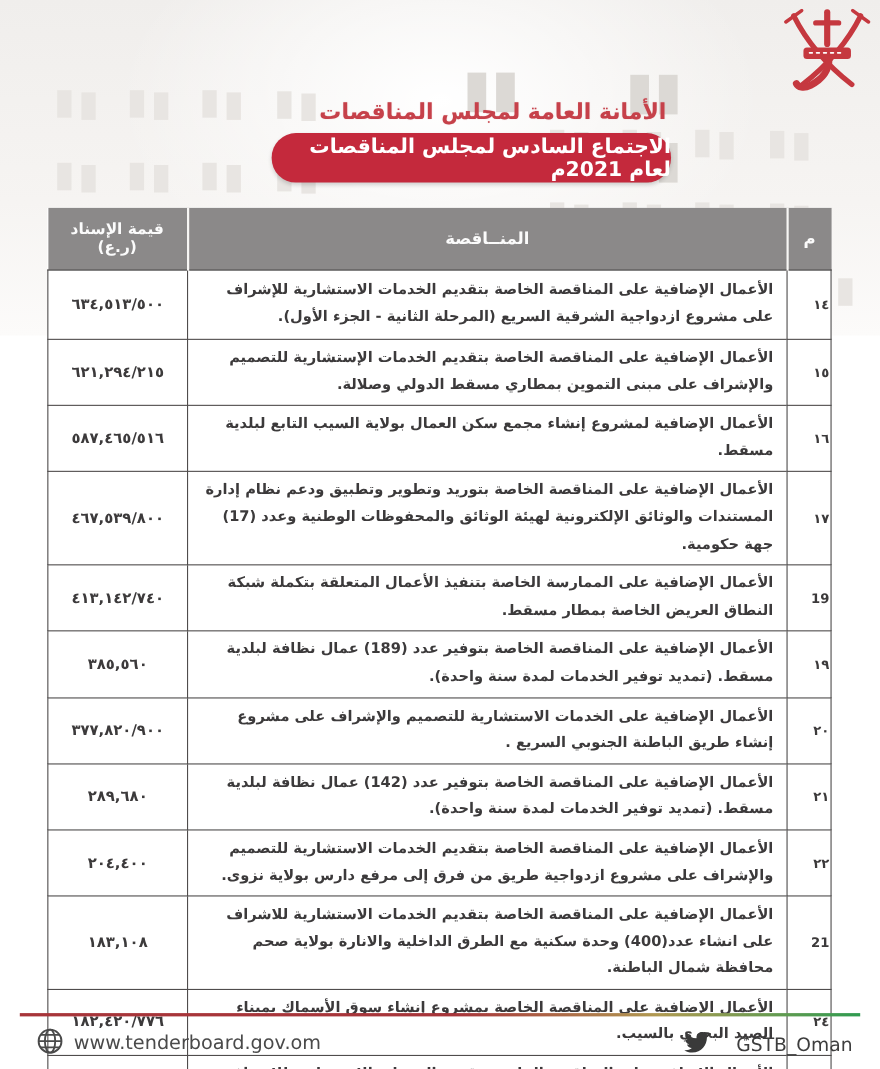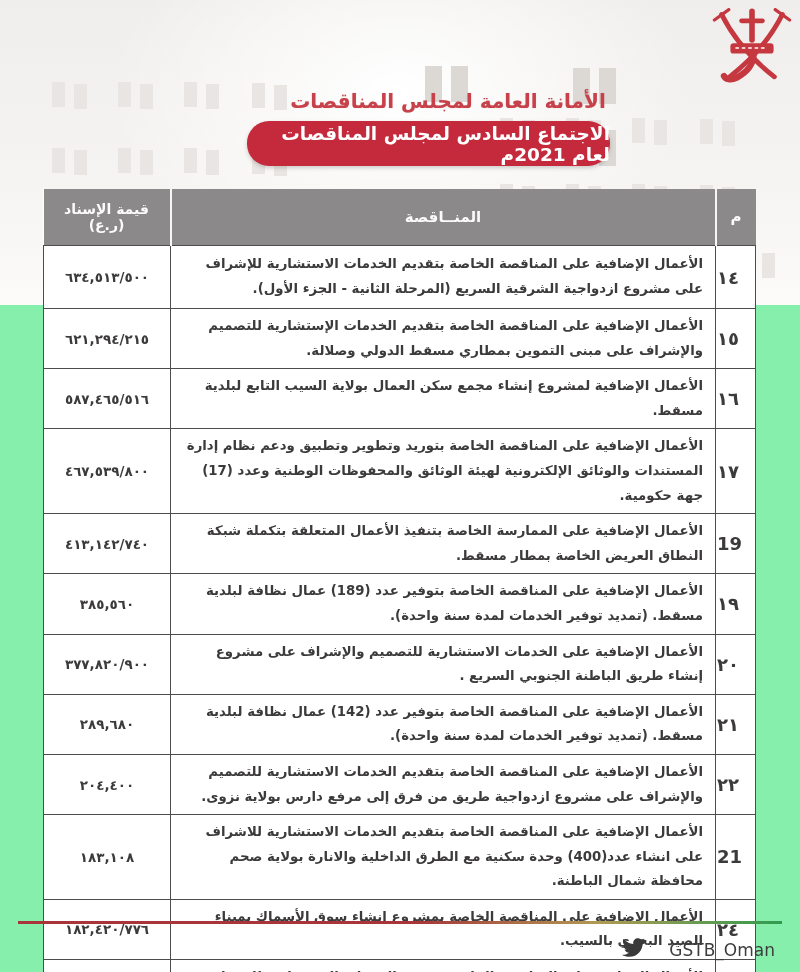--- a/index.html
+++ b/index.html
@@ -4,21 +4,21 @@
 <style>
   html,body{margin:0;padding:0;}
   body{
     font-family:"DejaVu Sans", sans-serif;
     background:#e9e8e6;
   }
   .page{
     position:relative;
     width:800px;height:972px;
     margin:0 auto;
-    background:#86efac;
+    background:#ffffff;
     overflow:hidden;
     direction:rtl;
   }
   
   .bg-band{
     position:absolute;top:0;left:0;right:0;height:305px;
     background:
       radial-gradient(ellipse 420px 260px at 50% 30%, #ffffff 0%, rgba(255,255,255,0) 70%),
       linear-gradient(180deg,#f0eeec 0%,#f6f4f2 60%,#fcfbfa 100%);
   }
@@ -59,21 +59,21 @@
   thead th + th{border-right:2px solid #f7f6f4;}
   thead th.h-num{font-size:15px;}
   thead th.h-tender{font-size:15px;}
   thead th.h-value{font-size:14px;}
   tbody td{
     border:1px solid #4f4c4c;
     vertical-align:middle;
     color:#3c3a3b;font-weight:bold;
     background:#ffffff;
   }
-  td.c-num{text-align:left;font-size:18px;}
+  td.c-num{text-align:right;font-size:12px;}
   td.c-tender{text-align:right;font-size:13.3px;line-height:1.85;padding:5px 12px;}
   td.c-value{text-align:center;font-size:13.5px;direction:ltr;}
   tbody tr:nth-child(1){height:63px;}
   tbody tr:nth-child(2){height:58px;}
   tbody tr:nth-child(3){height:33px;}
   tbody tr:nth-child(4){height:52px;}
   tbody tr:nth-child(5){height:53px;}
   tbody tr:nth-child(6){height:55px;}
   tbody tr:nth-child(7){height:56px;}
   tbody tr:nth-child(8){height:55px;}
@@ -206,20 +206,32 @@
         <tr>
         <td class="c-num">٢٥</td>
         <td class="c-tender">الأعمال الإضافية على المناقصة الخاصة بتقديم الخدمات الاستشارية للإشراف على مشروع إنشاء قنوات تصريف المياه بشارع السلطان قابوس بالخوير المرحلة الأولى والثانية.</td>
         <td class="c-value">١٧٦,٣٢٠/٢٠٠</td>
       </tr>
       </tbody>
   </table>
 
   <div class="fline"></div>
   <div class="frow">
+    <div class="site">
+      <span class="icn">
+        <svg viewBox="0 0 24 24" width="25" height="25">
+          <g fill="none" stroke="#4a4a4a" stroke-width="1.6">
+            <circle cx="12" cy="12" r="10"></circle>
+            <ellipse cx="12" cy="12" rx="4.5" ry="10"></ellipse>
+            <path d="M2,12 L22,12 M3.5,6.5 L20.5,6.5 M3.5,17.5 L20.5,17.5"></path>
+          </g>
+        </svg>
+      </span>
+      <span>www.tenderboard.gov.om</span>
+    </div>
     <div class="tw">
       <span class="icn">
         <svg viewBox="0 0 24 24" width="23" height="23">
           <path fill="#3a3a3a" d="M23.954 4.569c-.885.392-1.83.656-2.825.775 1.014-.611 1.794-1.574 2.163-2.723-.951.555-2.005.959-3.127 1.184-.896-.959-2.173-1.559-3.591-1.559-2.717 0-4.92 2.203-4.92 4.917 0 .39.045.765.127 1.124-4.09-.193-7.715-2.157-10.141-5.126-.427.722-.666 1.561-.666 2.475 0 1.71.87 3.213 2.188 4.096-.807-.026-1.566-.248-2.228-.616v.061c0 2.385 1.693 4.374 3.946 4.827-.413.111-.849.171-1.296.171-.314 0-.615-.03-.916-.086.631 1.953 2.445 3.377 4.604 3.417-1.68 1.319-3.809 2.105-6.102 2.105-.39 0-.779-.023-1.17-.067 2.189 1.394 4.768 2.209 7.557 2.209 9.054 0 13.999-7.496 13.999-13.986 0-.209 0-.42-.015-.63.961-.689 1.8-1.56 2.46-2.548z"></path>
         </svg>
       </span>
       <span>GSTB_Oman</span>
     </div>
   </div>
 

